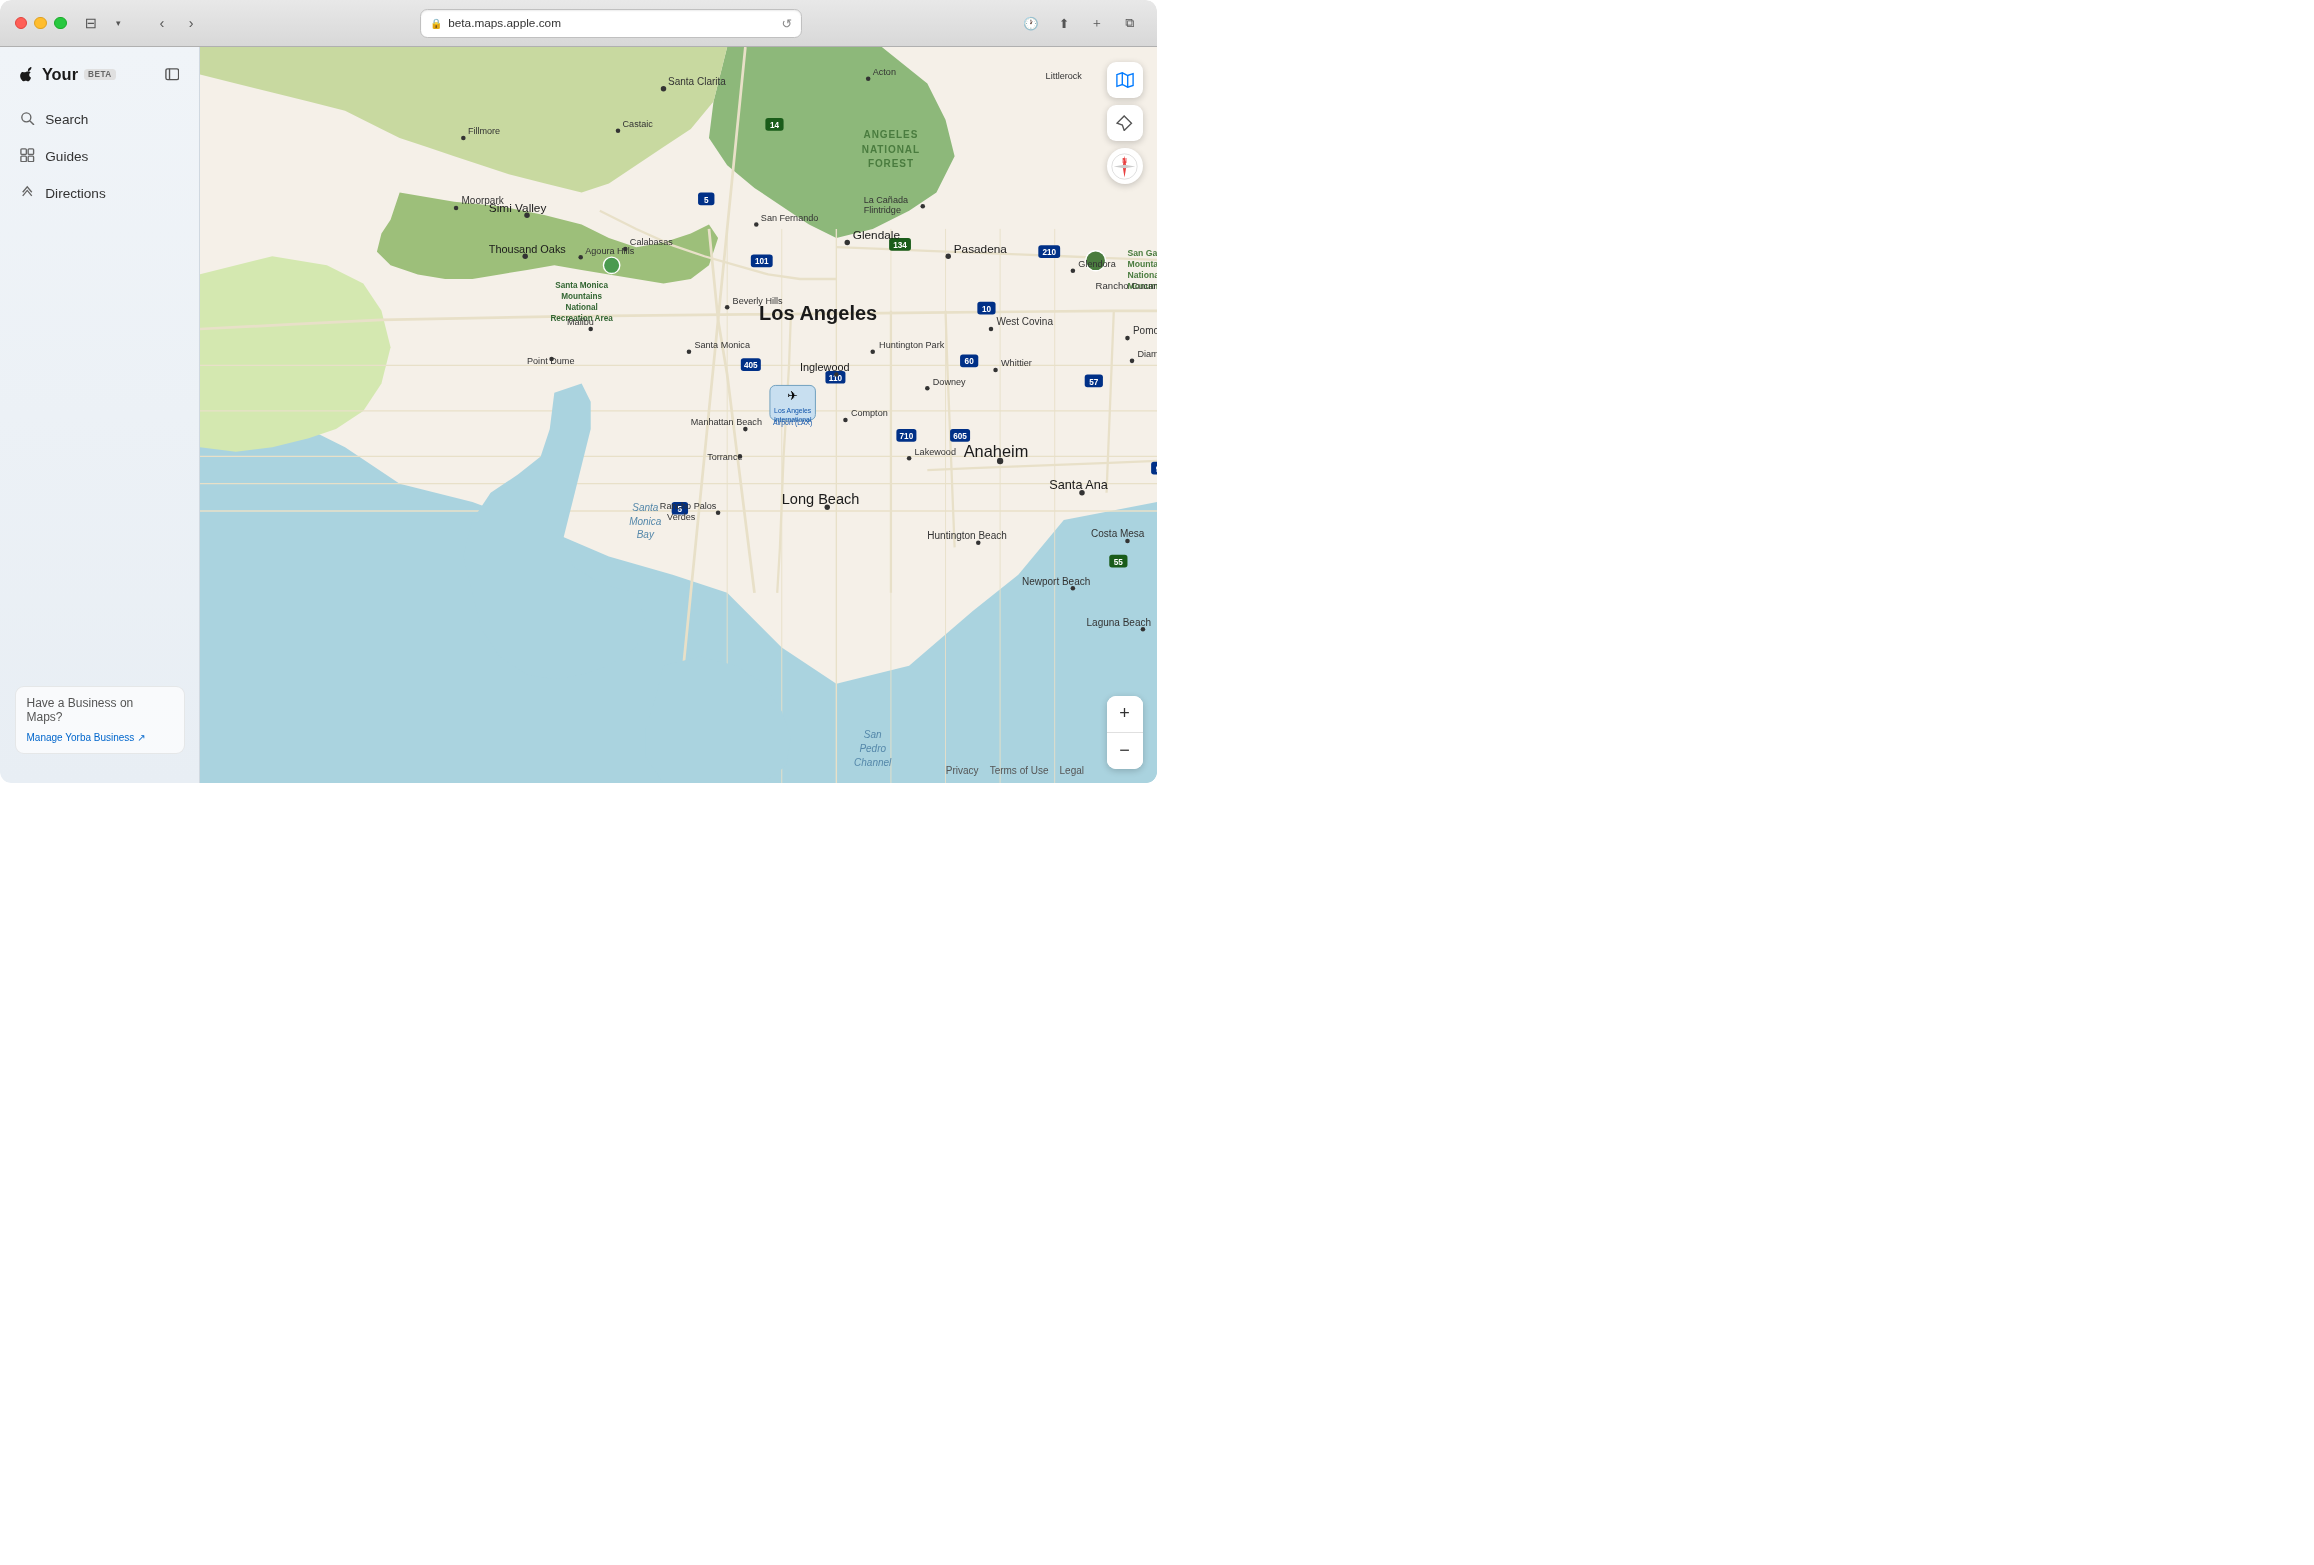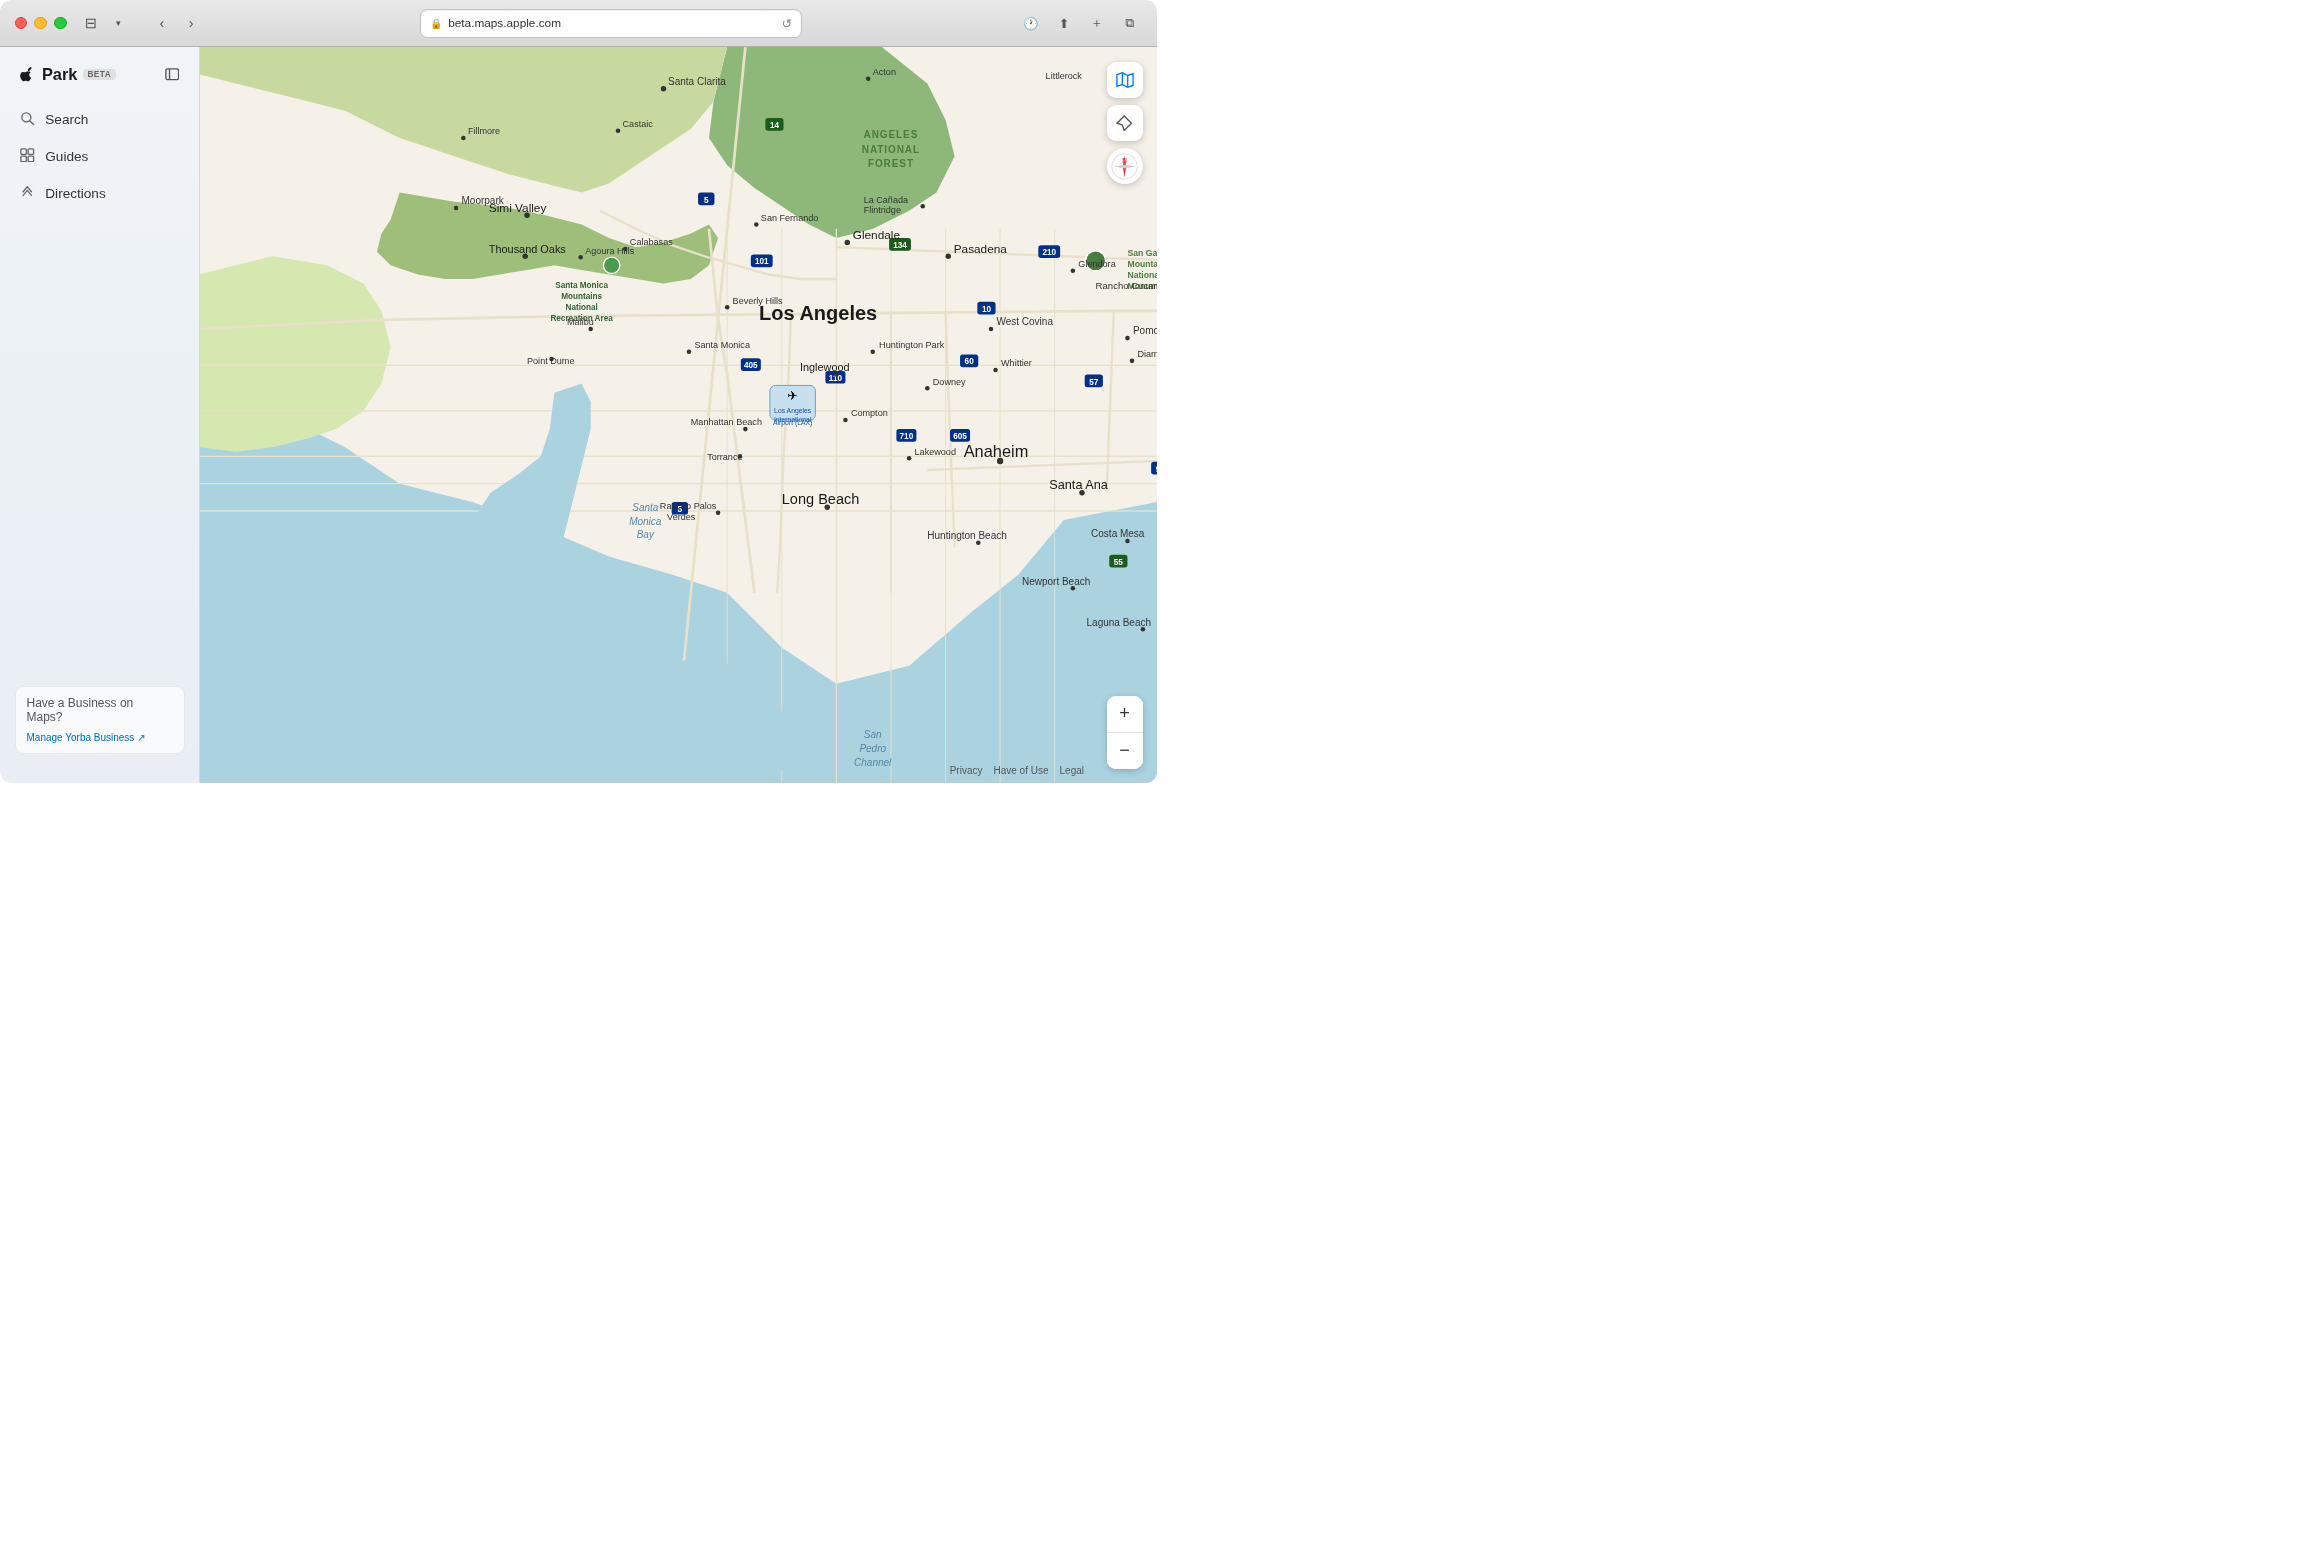--- a/index.html
+++ b/index.html
@@ -242,21 +242,21 @@
 
   <div class="app-layout">
 
     <div class="sidebar">
       <div class="maps-header">
         <div class="maps-logo">
           <span class="apple-logo"> </span>
           <svg width="16.4" height="16.4" viewBox="0 0 18 18">
             <path d="M12.5 1C11.5 1 10.3 1.7 9.6 2.6 9 3.4 8.5 4.5 8.7 5.6c1.1 0 2.2-.7 2.9-1.6.7-.8 1.1-1.9.9-3zm-3.1 4.8C7.5 5.8 5.8 7 5 7 4.1 7 2.5 5.8 1 7.9c-1.5 2.1-.8 5.3.5 7 .6.9 1.4 1.9 2.4 1.9.9 0 1.3-.6 2.4-.6 1.1 0 1.4.6 2.4.6 1 0 1.7-.9 2.4-1.8.7-1 1-2 1-2s-2-.8-2-3c0-2 1.6-3 1.6-3-.9-1.1-2.3-1.2-2.8-1.2z" fill="#1a1a1a"></path>
           </svg>
-          <span class="maps-title">Park</span>
+          <span class="maps-title">Your</span>
           <span class="beta-badge">BETA</span>
         </div>
         <button class="sidebar-toggle-btn">
           <svg width="14.5" height="14.5" viewBox="0 0 16 16">
             <rect x="1" y="2" width="14" height="12" rx="2" fill="none" stroke="#555" stroke-width="1.5"></rect>
             <line x1="5" y1="2" x2="5" y2="14" stroke="#555" stroke-width="1.5"></line>
           </svg>
         </button>
       </div>
 
@@ -623,19 +623,19 @@
       </div>
 
       <div class="zoom-controls">
         <button class="zoom-btn">+</button>
         <div class="zoom-divider"></div>
         <button class="zoom-btn">−</button>
       </div>
 
       <div class="map-footer">
         <a>Privacy</a>
-        <a>Have of Use</a>
+        <a>Terms of Use</a>
         <a>Legal</a>
       </div>
     </div>
   </div>
 </div>
 
 
 </body></html>

